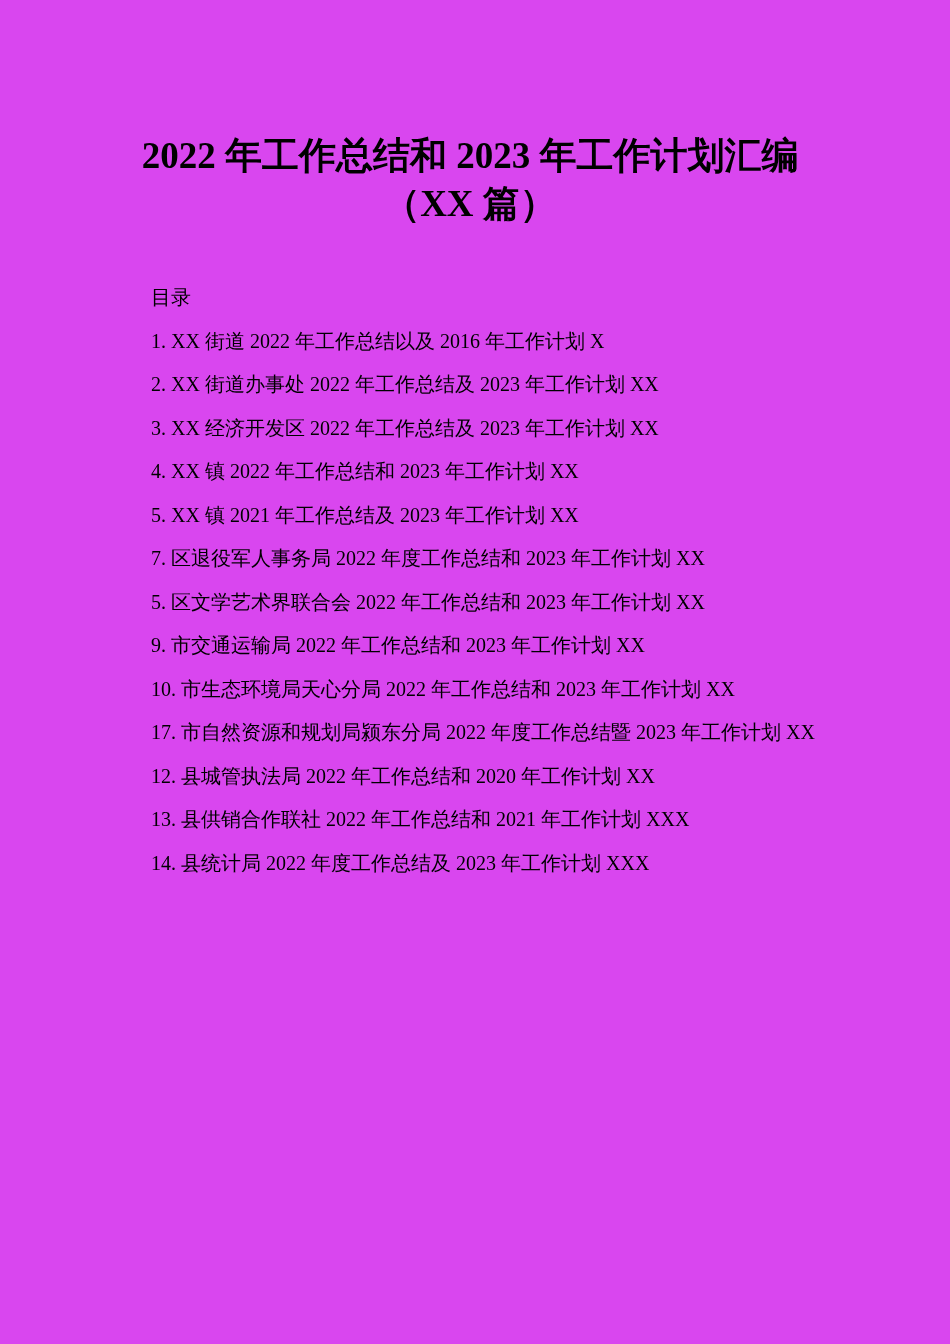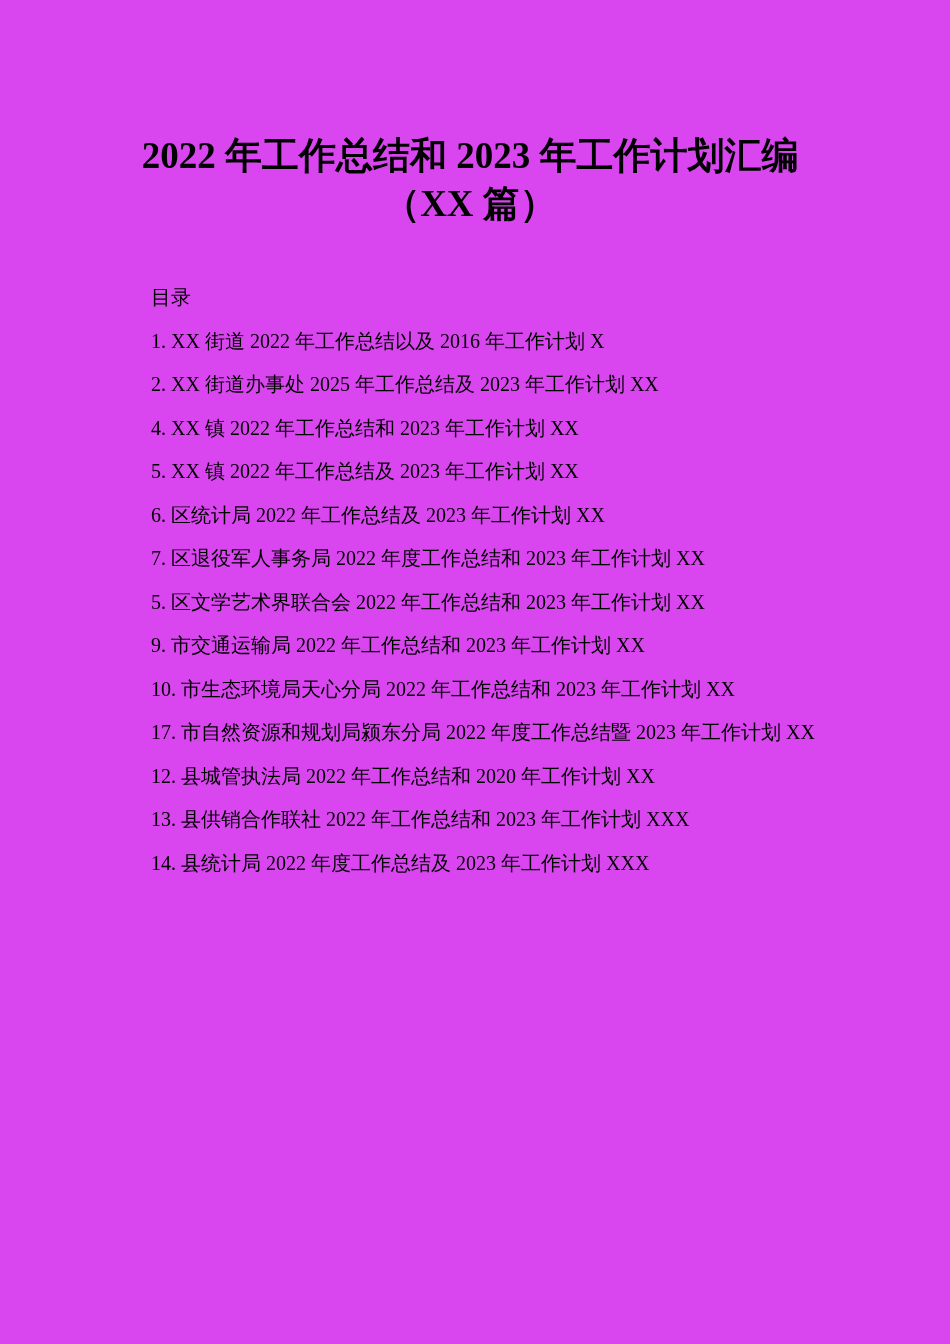--- a/index.html
+++ b/index.html
@@ -49,28 +49,28 @@
 
 <div class="page">
   <div class="content">
 
     <h1 class="doc-title">2022 年工作总结和 2023 年工作计划汇编（XX 篇）</h1>
 
     <div class="toc">
       <p>目录</p>
 
       <p>1. XX 街道 2022 年工作总结以及 2016 年工作计划 X</p>
-      <p>2. XX 街道办事处 2025 年工作总结及 2023 年工作计划 XX</p>
+      <p>2. XX 街道办事处 2022 年工作总结及 2023 年工作计划 XX</p>
+      <p>3. XX 经济开发区 2022 年工作总结及 2023 年工作计划 XX</p>
       <p>4. XX 镇 2022 年工作总结和 2023 年工作计划 XX</p>
-      <p>5. XX 镇 2022 年工作总结及 2023 年工作计划 XX</p>
-      <p>6. 区统计局 2022 年工作总结及 2023 年工作计划 XX</p>
+      <p>5. XX 镇 2021 年工作总结及 2023 年工作计划 XX</p>
       <p>7. 区退役军人事务局 2022 年度工作总结和 2023 年工作计划 XX</p>
       <p>5. 区文学艺术界联合会 2022 年工作总结和 2023 年工作计划 XX</p>
       <p>9. 市交通运输局 2022 年工作总结和 2023 年工作计划 XX</p>
       <p>10. 市生态环境局天心分局 2022 年工作总结和 2023 年工作计划 XX</p>
       <p>17. 市自然资源和规划局颍东分局 2022 年度工作总结暨 2023 年工作计划 XX</p>
       <p>12. 县城管执法局 2022 年工作总结和 2020 年工作计划 XX</p>
-      <p>13. 县供销合作联社 2022 年工作总结和 2023 年工作计划 XXX</p>
+      <p>13. 县供销合作联社 2022 年工作总结和 2021 年工作计划 XXX</p>
       <p>14. 县统计局 2022 年度工作总结及 2023 年工作计划 XXX</p>
     </div>
 
   </div>
 </div>
 
 </body></html>

